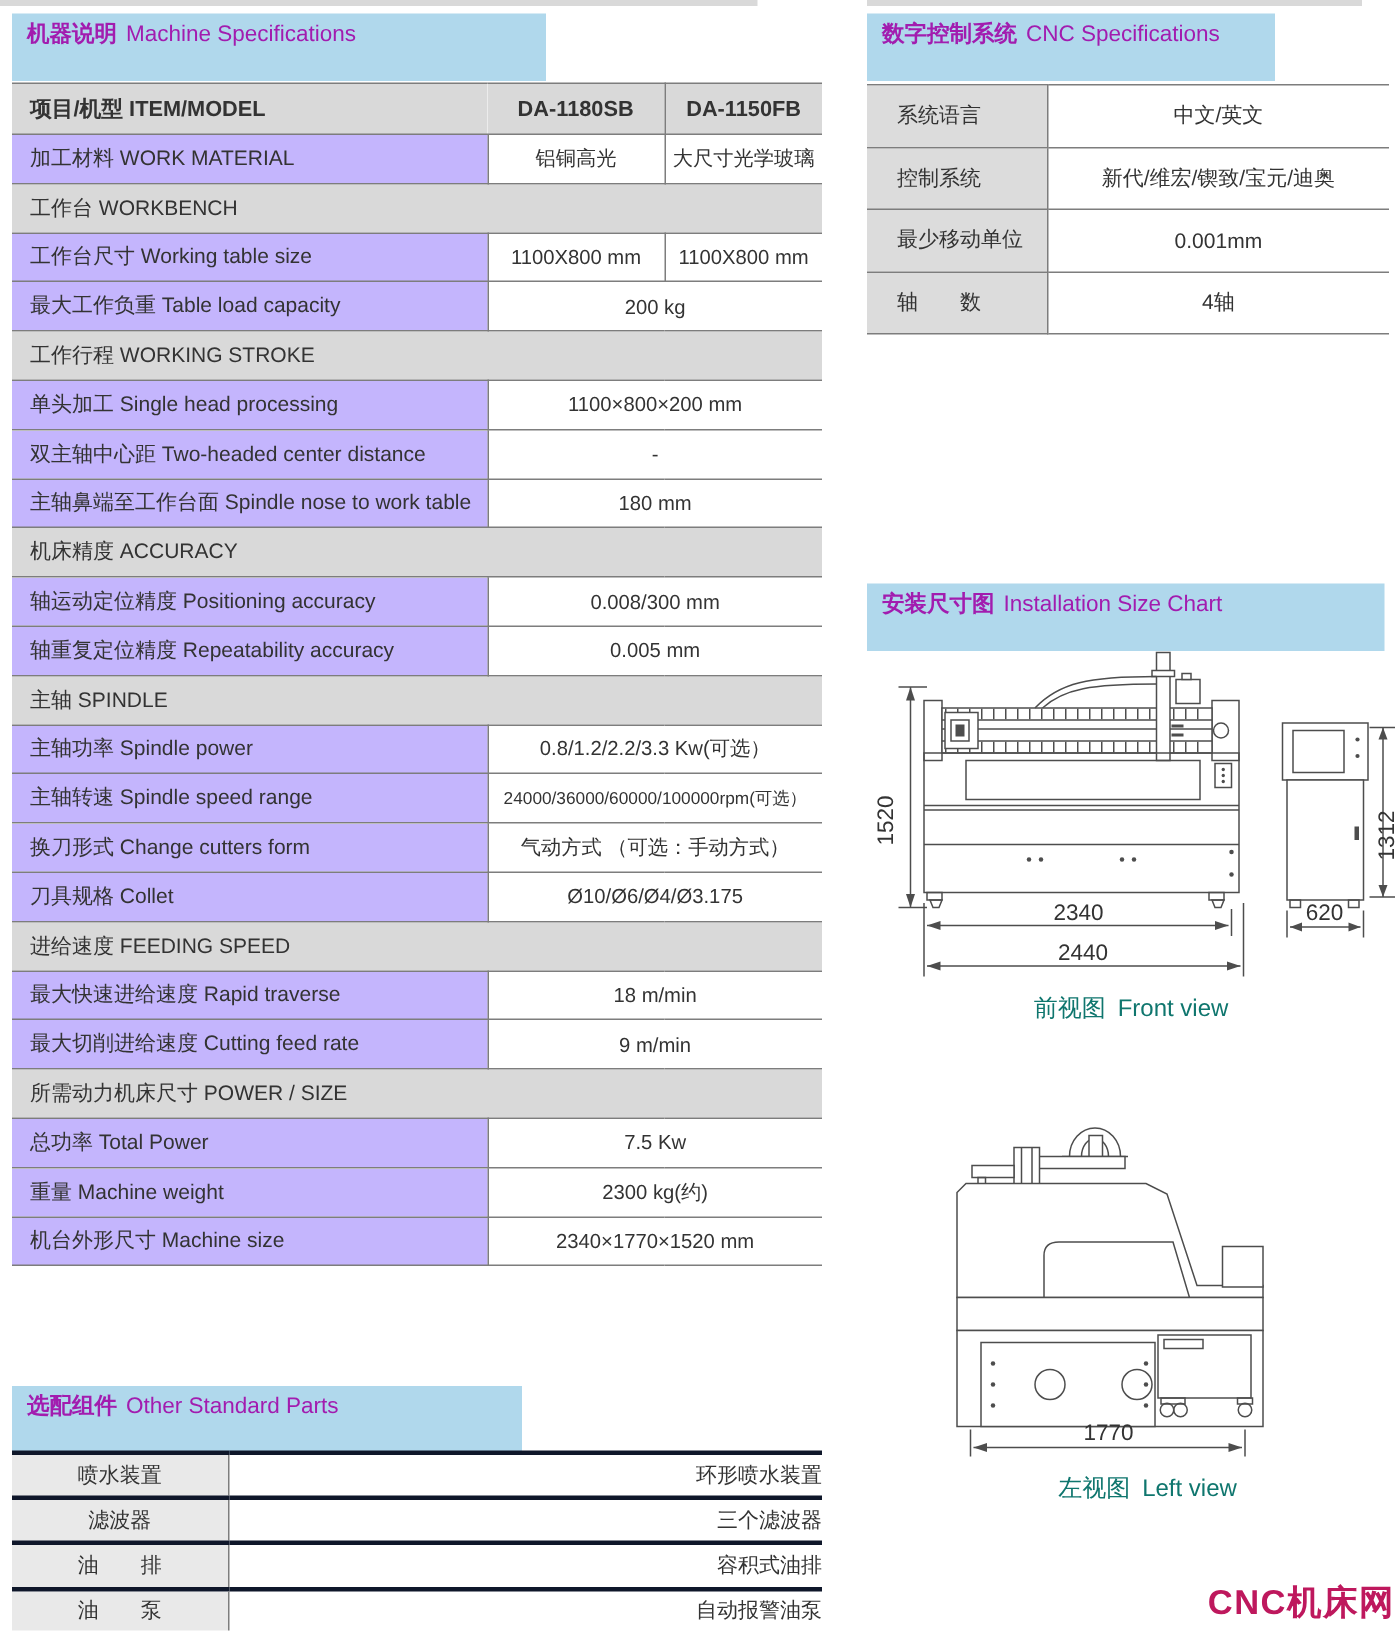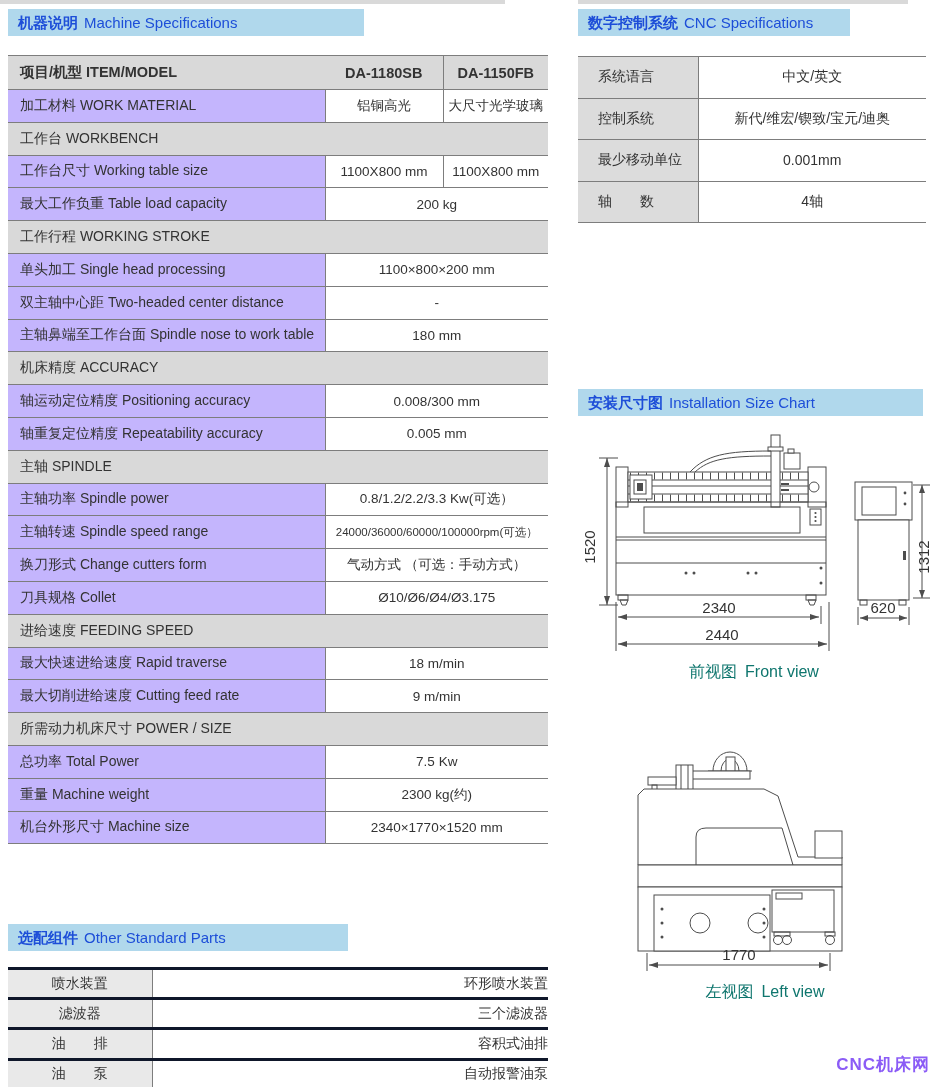--- a/index.html
+++ b/index.html
@@ -3,22 +3,22 @@
 <meta charset="utf-8">
 <style>
   html,body{margin:0;padding:0;}
   body{
     width:930px;height:1087px;position:relative;background:#fff;
     font-family:"Liberation Sans","DejaVu Sans",sans-serif;
     color:#333;overflow:hidden;
   }
   .topstrip{position:absolute;height:4px;background:#d9d9d9;top:0;}
   .hdr{
-    position:absolute;height:27px;line-height:27px;background:#b0d8ec;
-    padding-left:10px;font-size:15px;color:#1d4ed8;white-space:nowrap;box-sizing:border-box;
+    position:absolute;height:45px;line-height:27px;background:#b0d8ec;
+    padding-left:10px;font-size:15px;color:#a21caf;white-space:nowrap;box-sizing:border-box;
   }
   .hdr .zh{font-weight:bold;}
   .hdr .en{font-weight:normal;margin-left:6px;}
   table{border-collapse:collapse;table-layout:fixed;}
   td,th{padding:0;overflow:hidden;white-space:nowrap;}
   
   .spec{position:absolute;left:8px;top:55px;width:540px;font-size:14px;}
   .spec th,.spec td{border-top:1px solid #7d7d7d;border-bottom:1px solid #7d7d7d;}
   .spec th{height:33px;background:#d9d9d9;font-size:14.5px;}
   .spec th.h-label{text-align:left;padding-left:12px;}
@@ -40,21 +40,21 @@
   .parts .val-cell{background:#fff;text-align:right;}
   
   .fv{position:absolute;left:578px;top:425px;}
   .lv{position:absolute;left:600px;top:725px;}
   svg{overflow:hidden;}
   svg text{font-family:"Liberation Sans","DejaVu Sans",sans-serif;font-size:15px;fill:#333;text-anchor:middle;}
   .caption{position:absolute;font-size:16px;color:#0f766e;text-align:center;white-space:nowrap;}
   .caption .en{margin-left:8px;}
   .watermark{
     position:absolute;left:760px;top:1053px;width:170px;text-align:right;
-    font-size:17px;font-weight:bold;color:#8b5cf6;letter-spacing:1px;
+    font-size:23px;font-weight:bold;color:#be185d;letter-spacing:1px;
   }
 </style>
 </head>
 <body>
 
 <div class="topstrip" style="left:0;width:505px;"></div>
 <div class="topstrip" style="left:578px;width:330px;"></div>
 
 <div class="hdr" style="left:8px;top:9px;width:356px;">
   <span class="zh">机器说明</span><span class="en">Machine Specifications</span>

